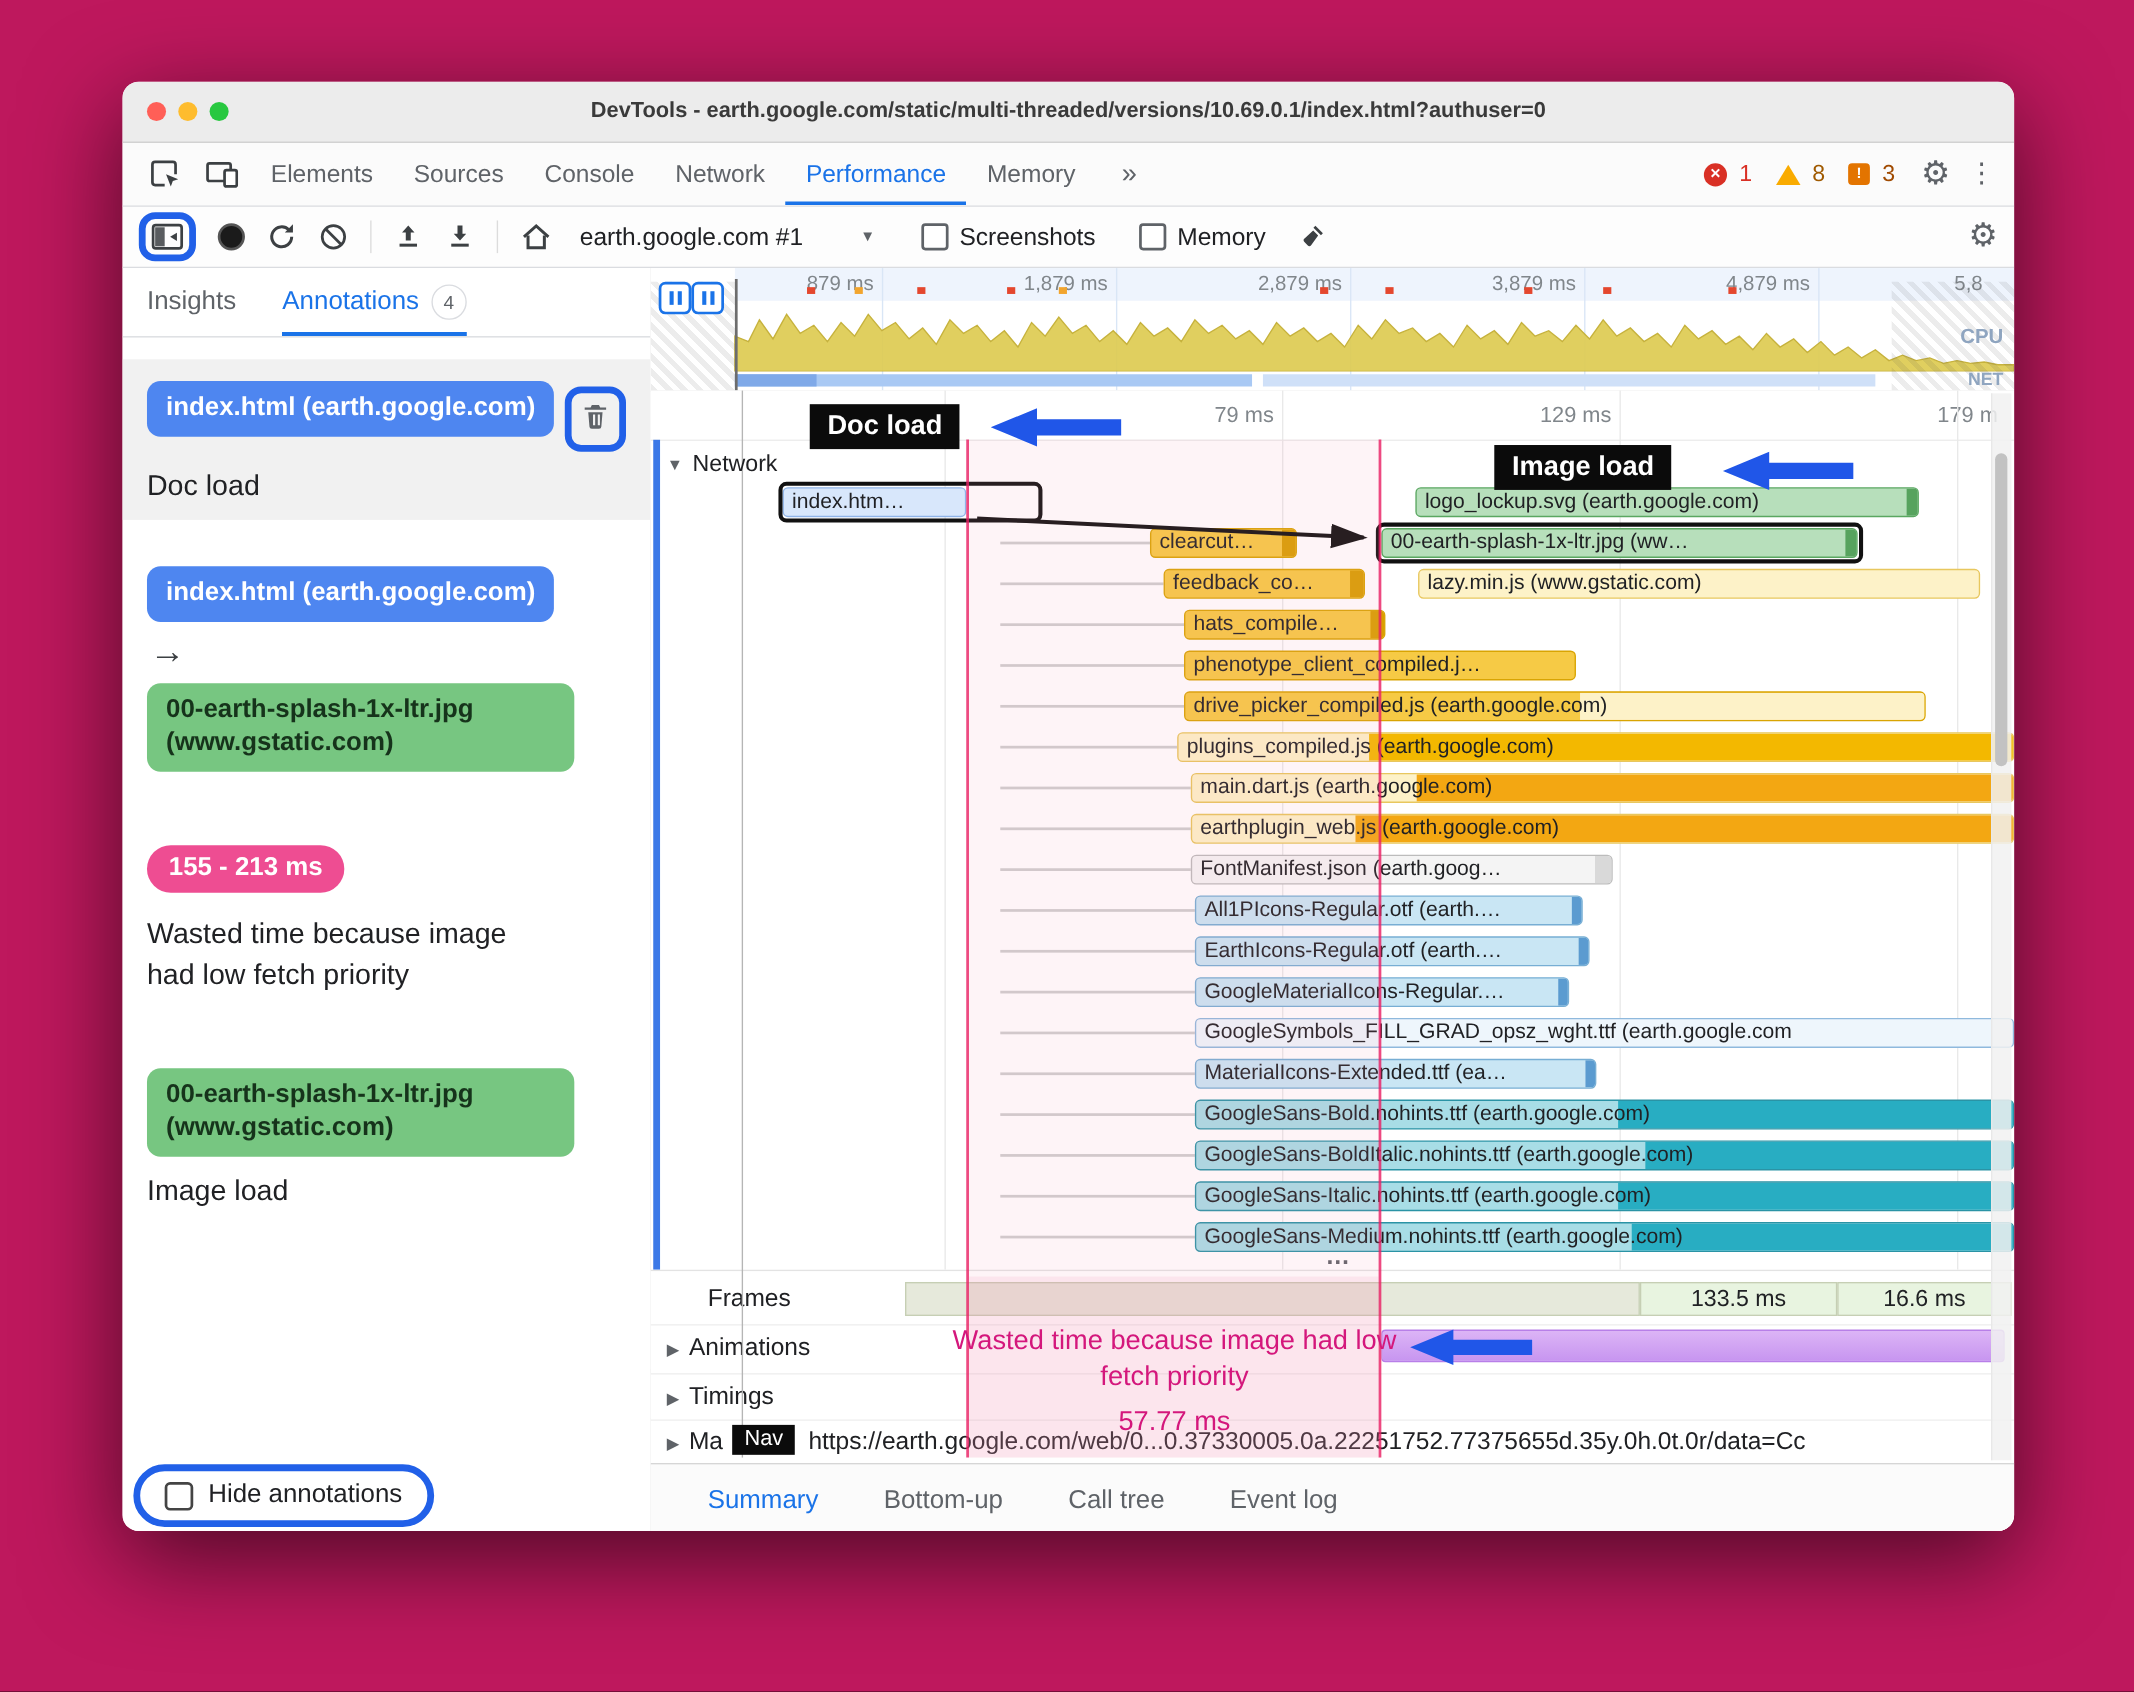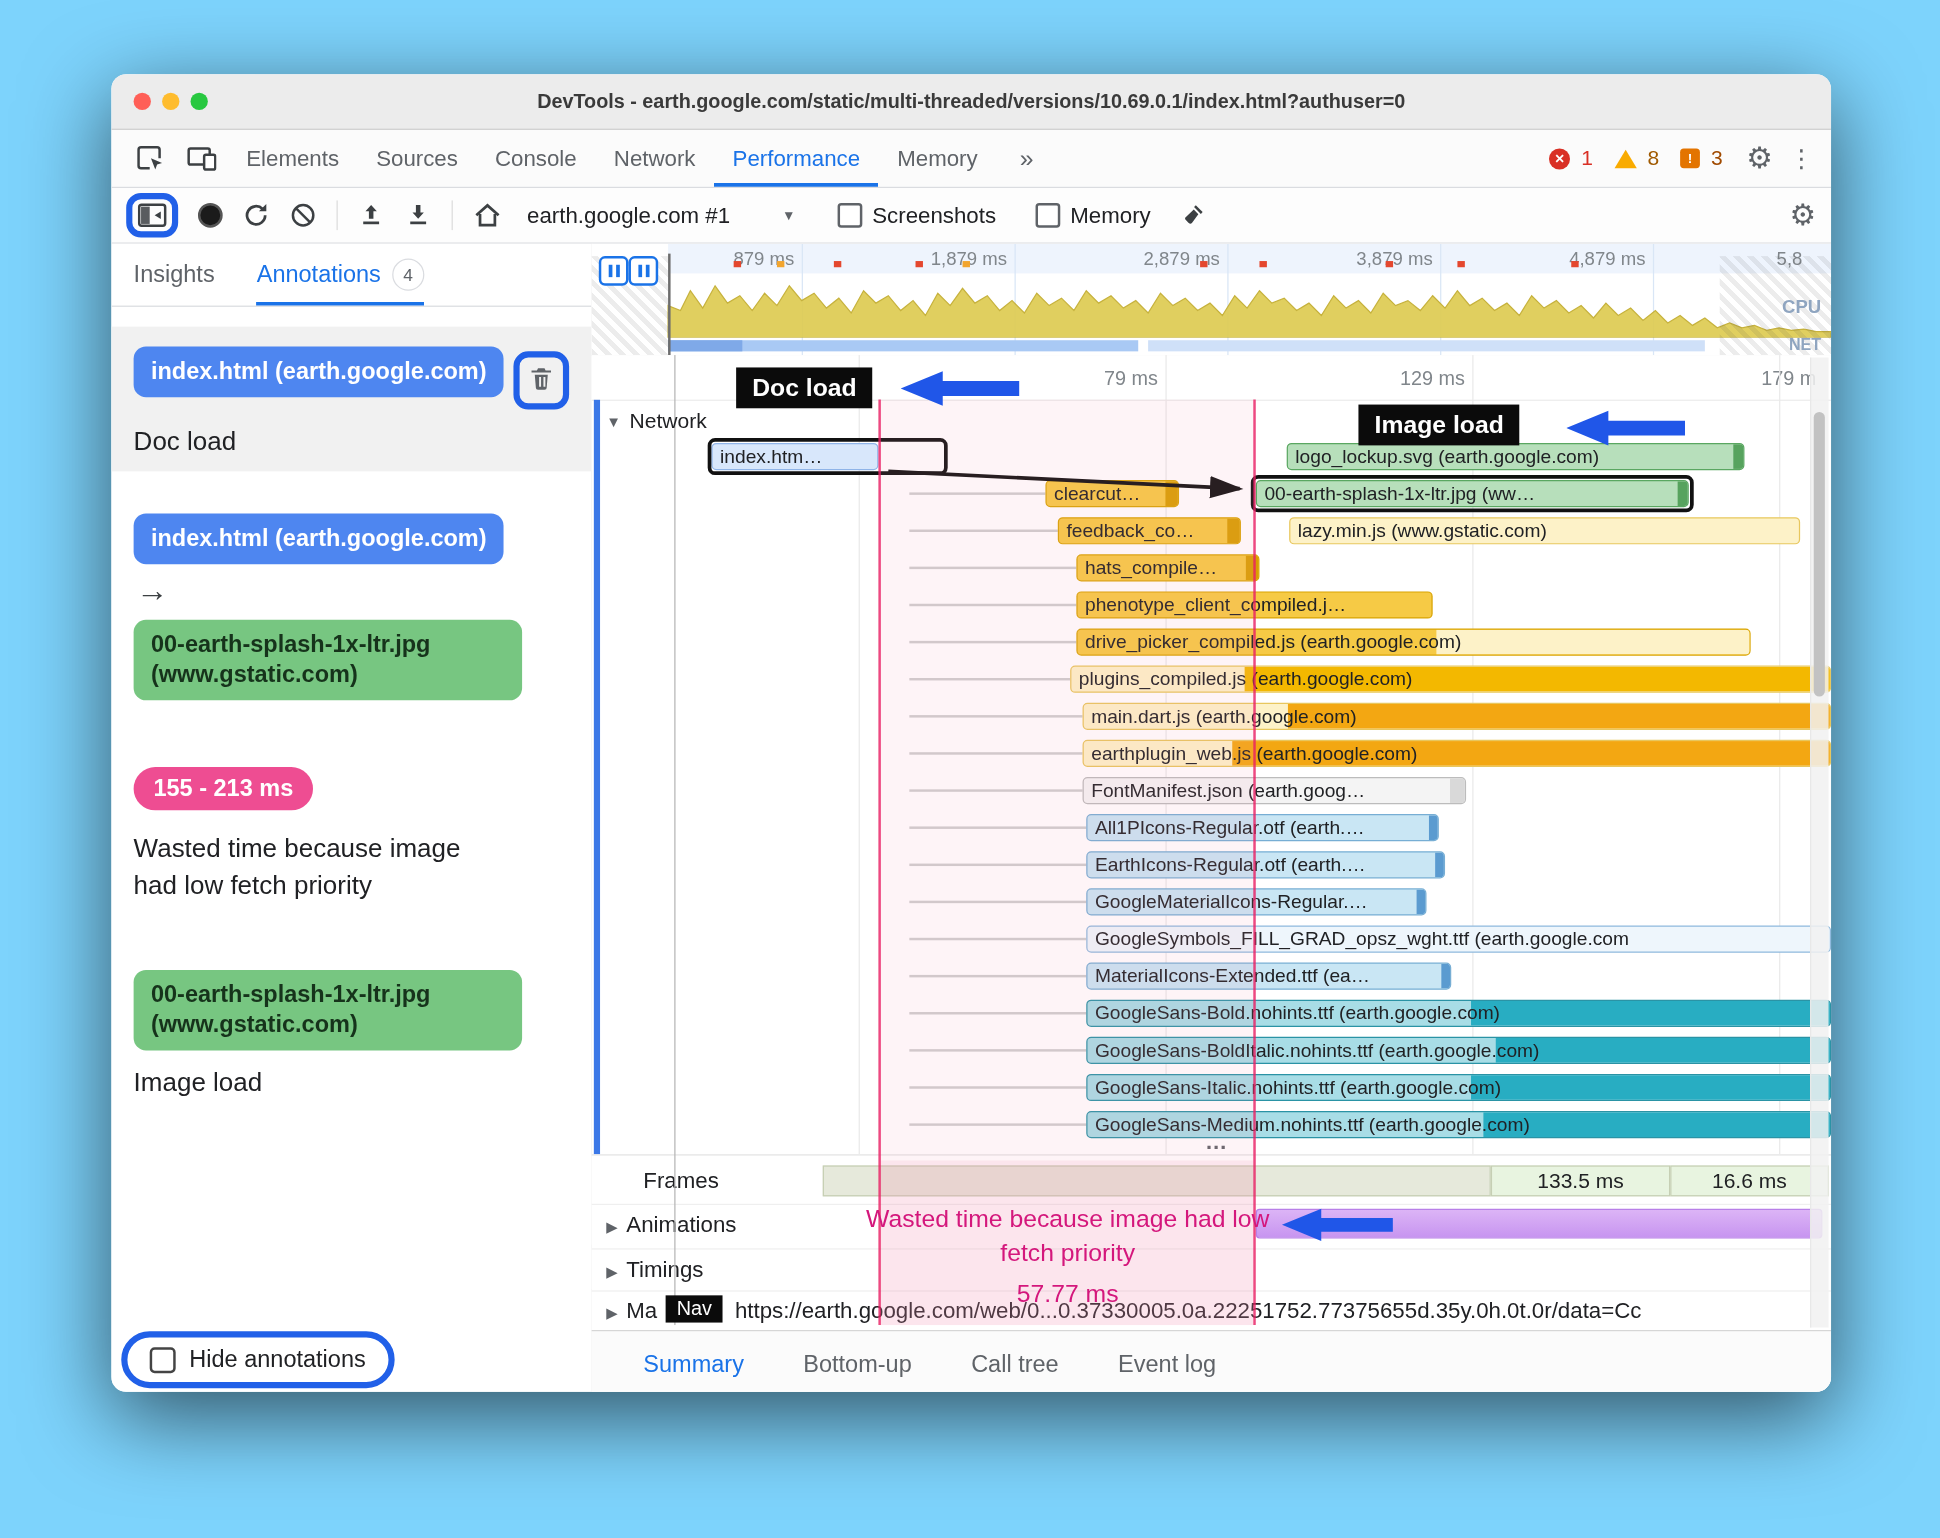--- a/index.html
+++ b/index.html
@@ -1,16 +1,16 @@
 <!DOCTYPE html>
 <html><head>
 <meta charset="utf-8">
 <style>
   html,body{margin:0;padding:0;background:#000;}
-  .stage{position:relative;width:1940px;height:1538px;background:#7dd3fc;overflow:hidden;font-family:"Liberation Sans",sans-serif;}
+  .stage{position:relative;width:1940px;height:1538px;background:#be185d;overflow:hidden;font-family:"Liberation Sans",sans-serif;}
   .viewport{position:relative;width:1568px;height:1243px;transform:scale(1.2372);transform-origin:0 0;}
   .window{position:absolute;left:90px;top:60px;width:1390px;height:1065px;background:#fff;border-radius:12px;overflow:hidden;box-shadow:0 20px 70px rgba(0,0,0,.6);}
 
   
   .titlebar{position:relative;height:44px;background:#ececec;border-bottom:1px solid #cfcfcf;display:flex;align-items:center;justify-content:center;}
   .traffic{position:absolute;left:18px;top:0;height:100%;display:flex;align-items:center;gap:9px;}
   .tl{width:14px;height:14px;border-radius:50%;}
   .tl.red{background:#ff5f57}.tl.yellow{background:#febc2e}.tl.green{background:#28c840}
   .win-title{font-size:16px;font-weight:bold;color:#3a3a3a;}
 

